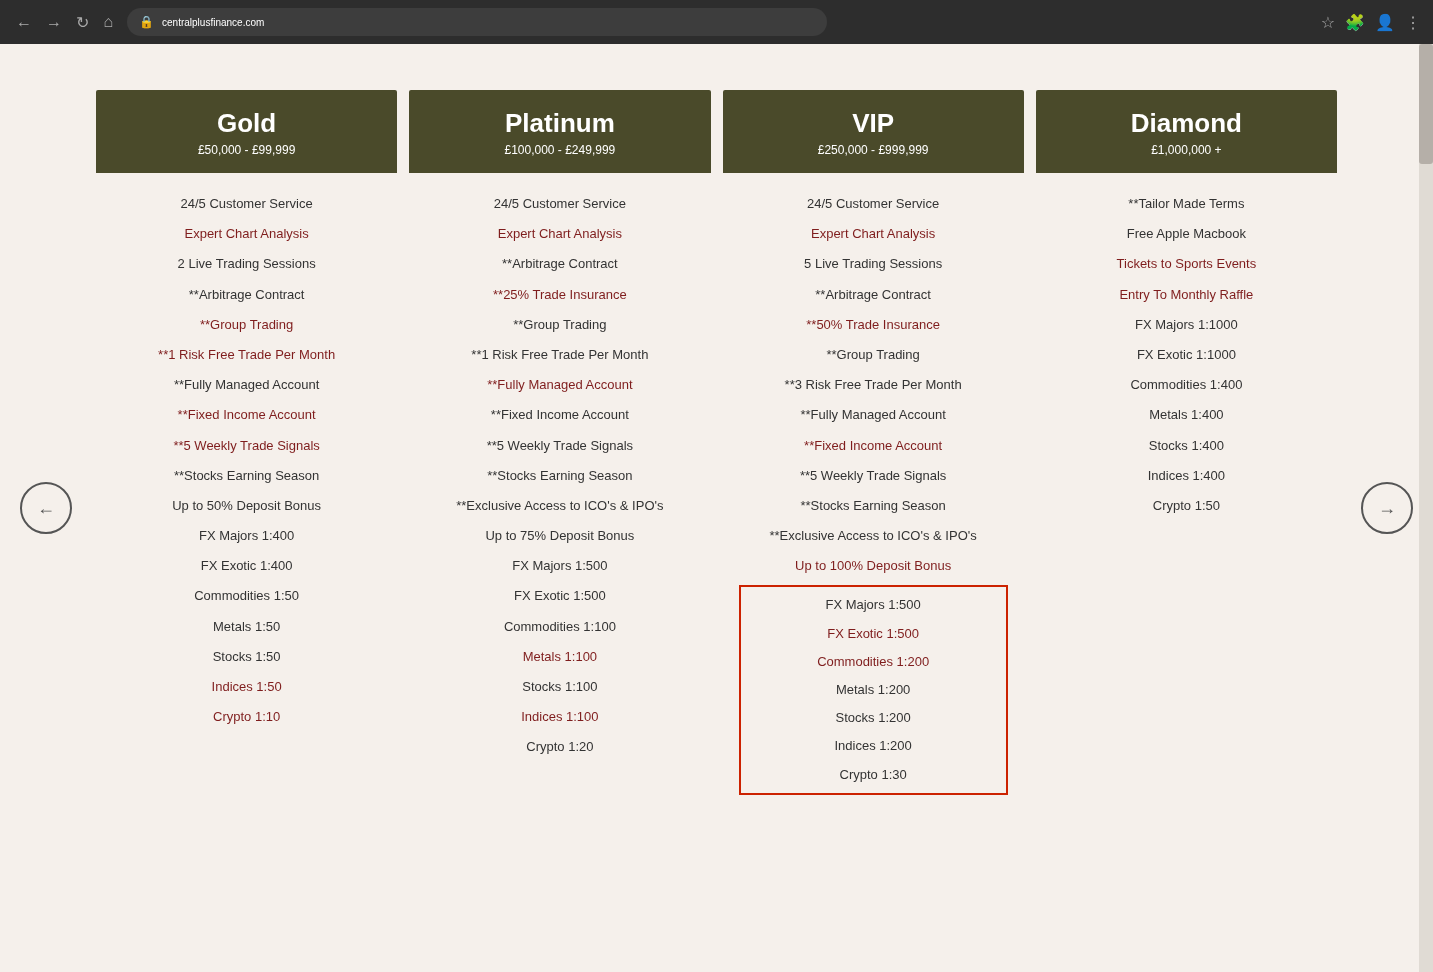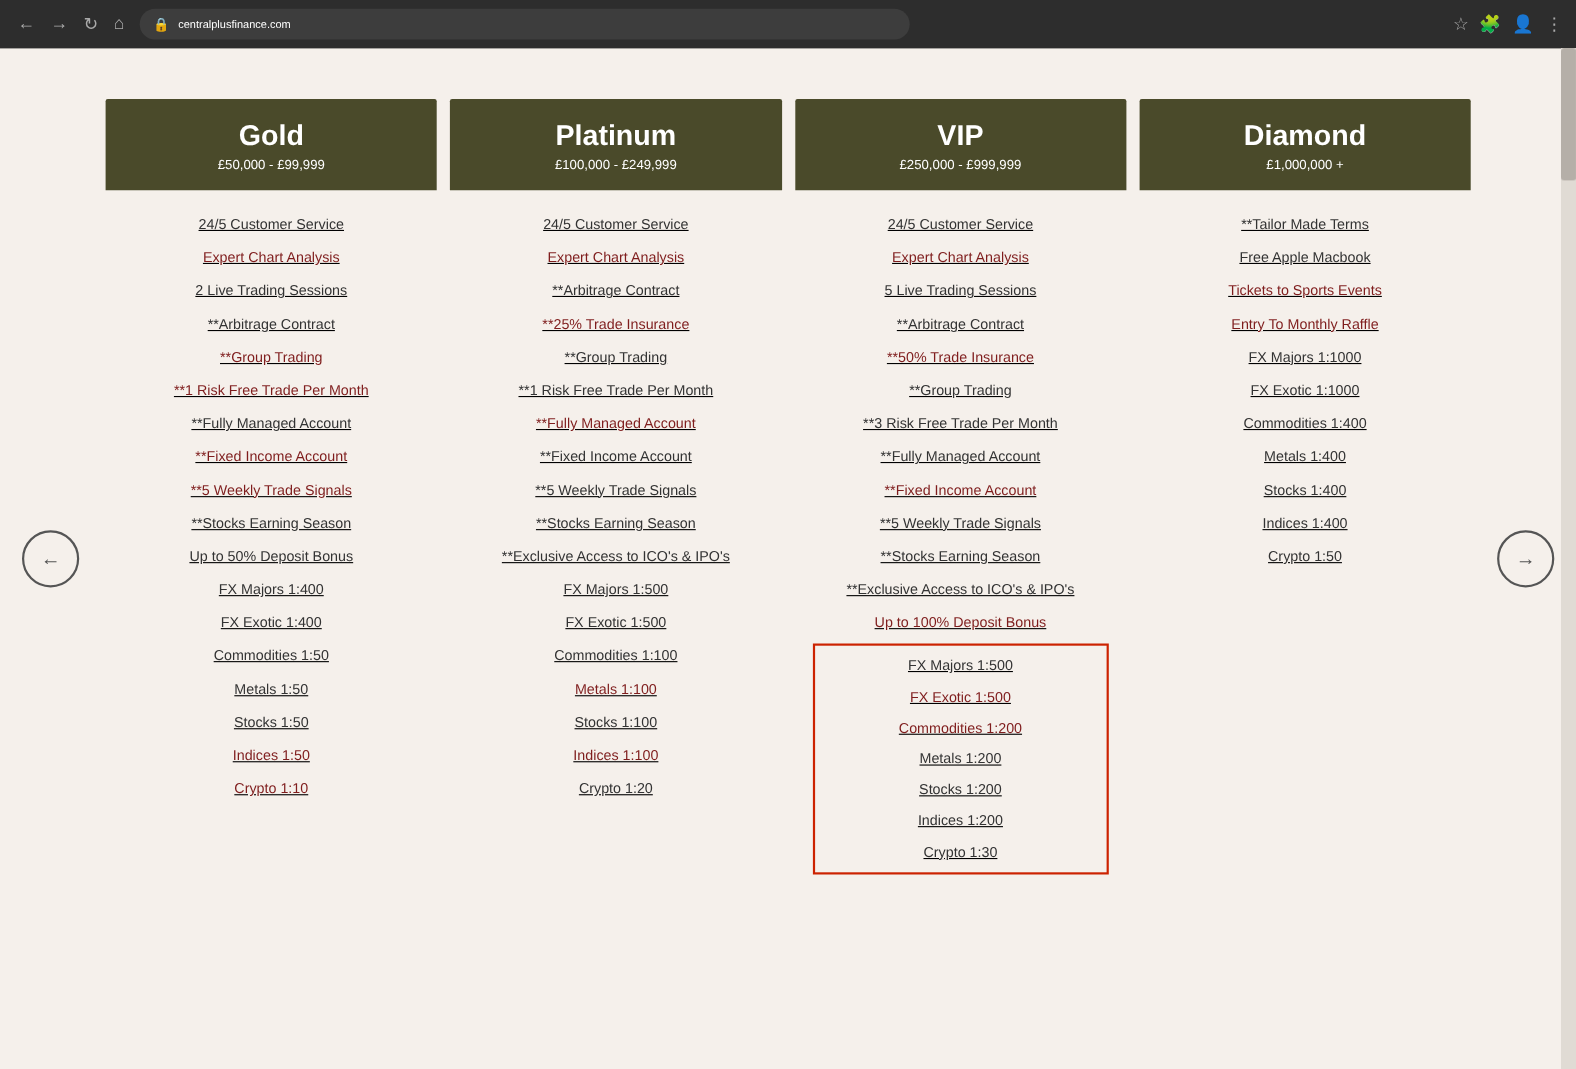--- a/index.html
+++ b/index.html
@@ -124,21 +124,20 @@
       margin-bottom: 4px;
     }
     .card-header .price-range {
       font-size: 12px;
       font-weight: normal;
     }
 
     .card-body {
       text-align: center;
       padding: 16px 8px;
-      text-decoration: underline;
     }
 
     .feature-item {
       font-size: 13px;
       padding: 6px 4px;
       line-height: 1.4;
     }
     .feature-item.teal { color: #7f1d1d; }
     .feature-item.dark { color: #333; }
 
@@ -236,20 +235,21 @@
         <div class="feature-item teal">Expert Chart Analysis</div>
         <div class="feature-item dark">**Arbitrage Contract</div>
         <div class="feature-item teal">**25% Trade Insurance</div>
         <div class="feature-item dark">**Group Trading</div>
         <div class="feature-item dark">**1 Risk Free Trade Per Month</div>
         <div class="feature-item teal">**Fully Managed Account</div>
         <div class="feature-item dark">**Fixed Income Account</div>
         <div class="feature-item dark">**5 Weekly Trade Signals</div>
         <div class="feature-item dark">**Stocks Earning Season</div>
         <div class="feature-item dark">**Exclusive Access to ICO's &amp; IPO's</div>
+        <div class="feature-item dark">Up to 75% Deposit Bonus</div>
         <div class="feature-item dark">FX Majors 1:500</div>
         <div class="feature-item dark">FX Exotic 1:500</div>
         <div class="feature-item dark">Commodities 1:100</div>
         <div class="feature-item teal">Metals 1:100</div>
         <div class="feature-item dark">Stocks 1:100</div>
         <div class="feature-item teal">Indices 1:100</div>
         <div class="feature-item dark">Crypto 1:20</div>
       </div>
     </div>
 

